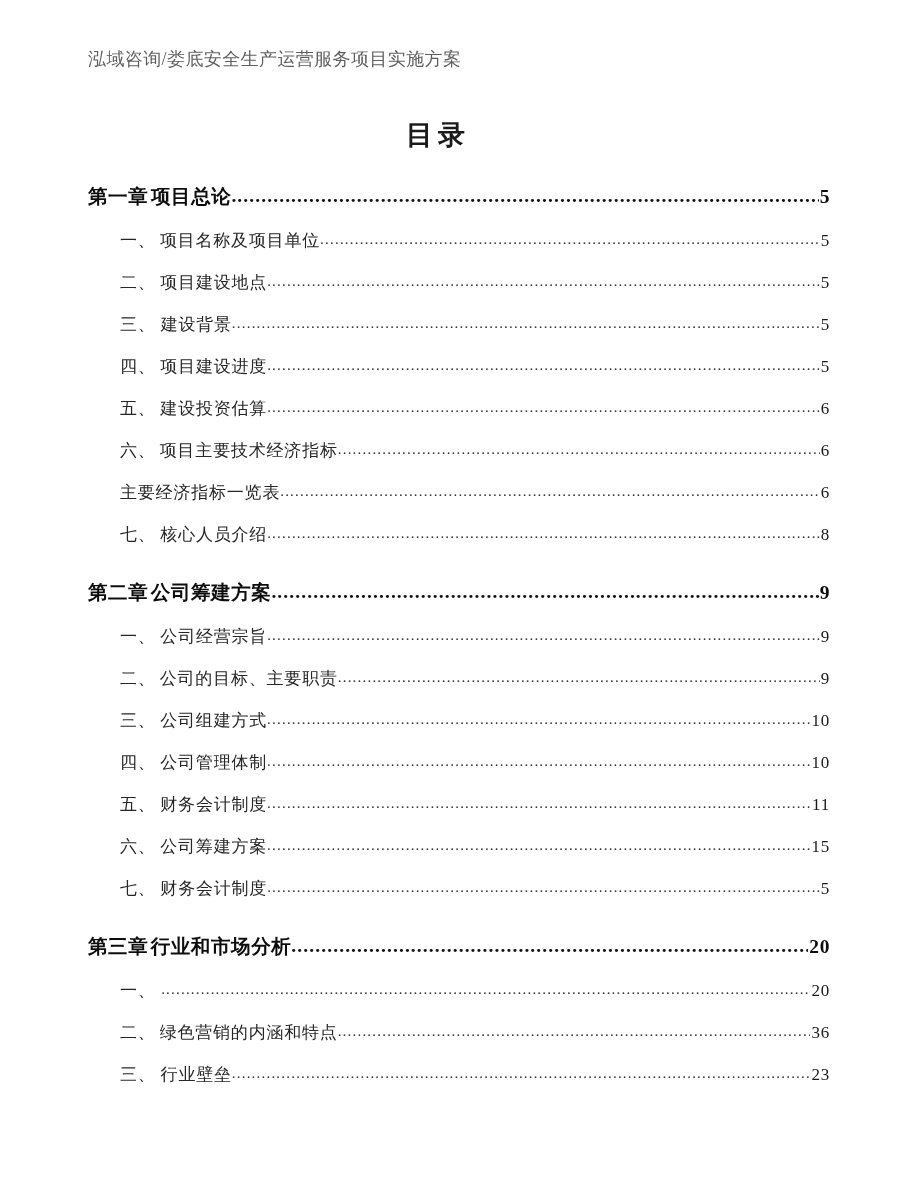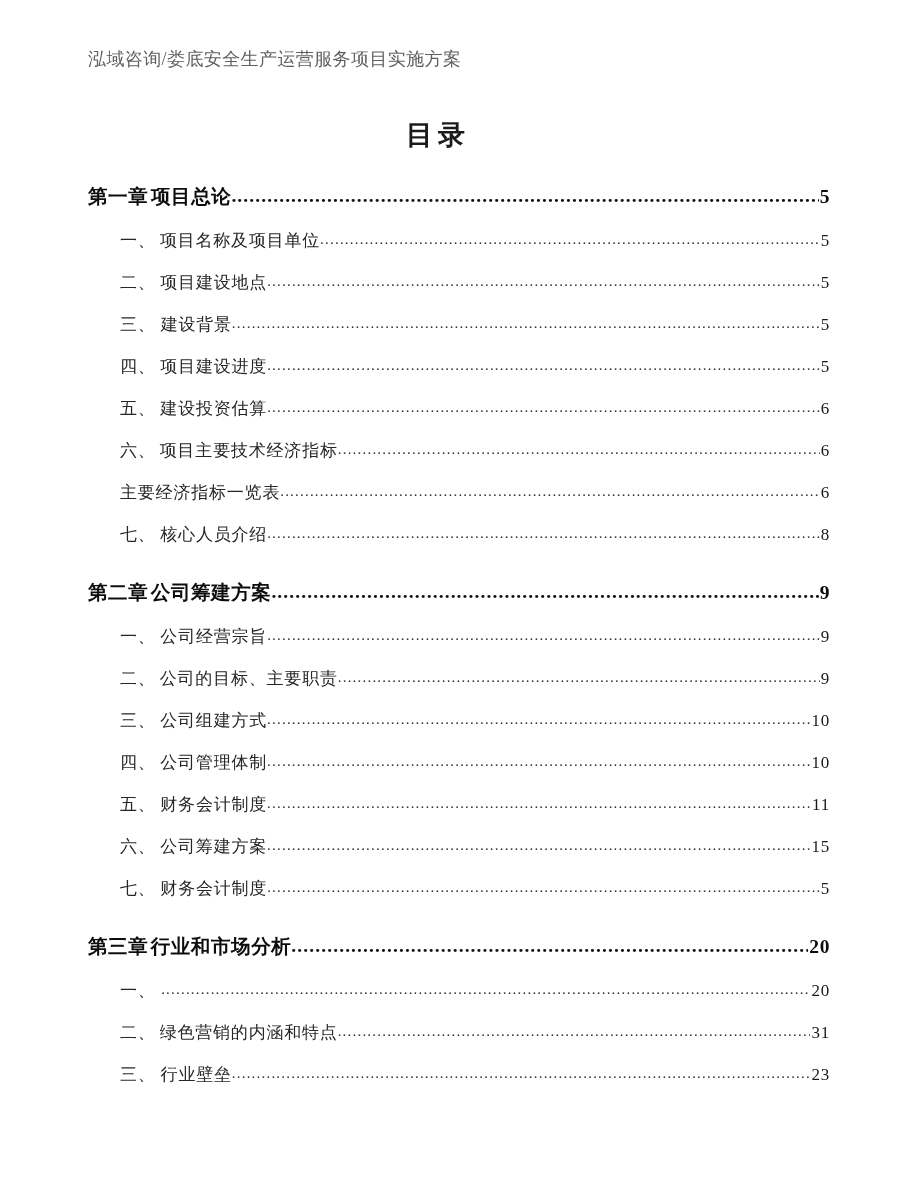--- a/index.html
+++ b/index.html
@@ -260,21 +260,21 @@
         <span class="num">一、</span>
         <span class="num-sp"></span>
         <span class="leader">...................................................................................................................................................................................................................................................................</span>
         <span class="pagenum">20</span>
       </div>
       <div class="toc-row row-item">
         <span class="num">二、</span>
         <span class="num-sp"></span>
         <span class="label">绿色营销的内涵和特点</span>
         <span class="leader">...................................................................................................................................................................................................................................................................</span>
-        <span class="pagenum">31</span>
+        <span class="pagenum">36</span>
       </div>
       <div class="toc-row row-item">
         <span class="num">三、</span>
         <span class="num-sp"></span>
         <span class="label">行业壁垒</span>
         <span class="leader">...................................................................................................................................................................................................................................................................</span>
         <span class="pagenum">23</span>
       </div>
     </div>
 

